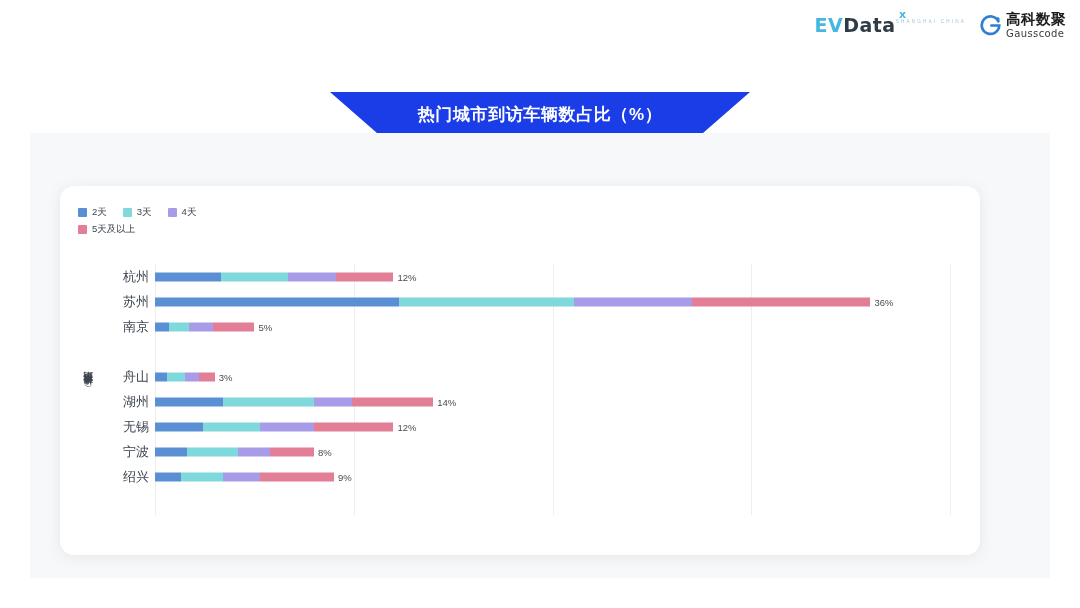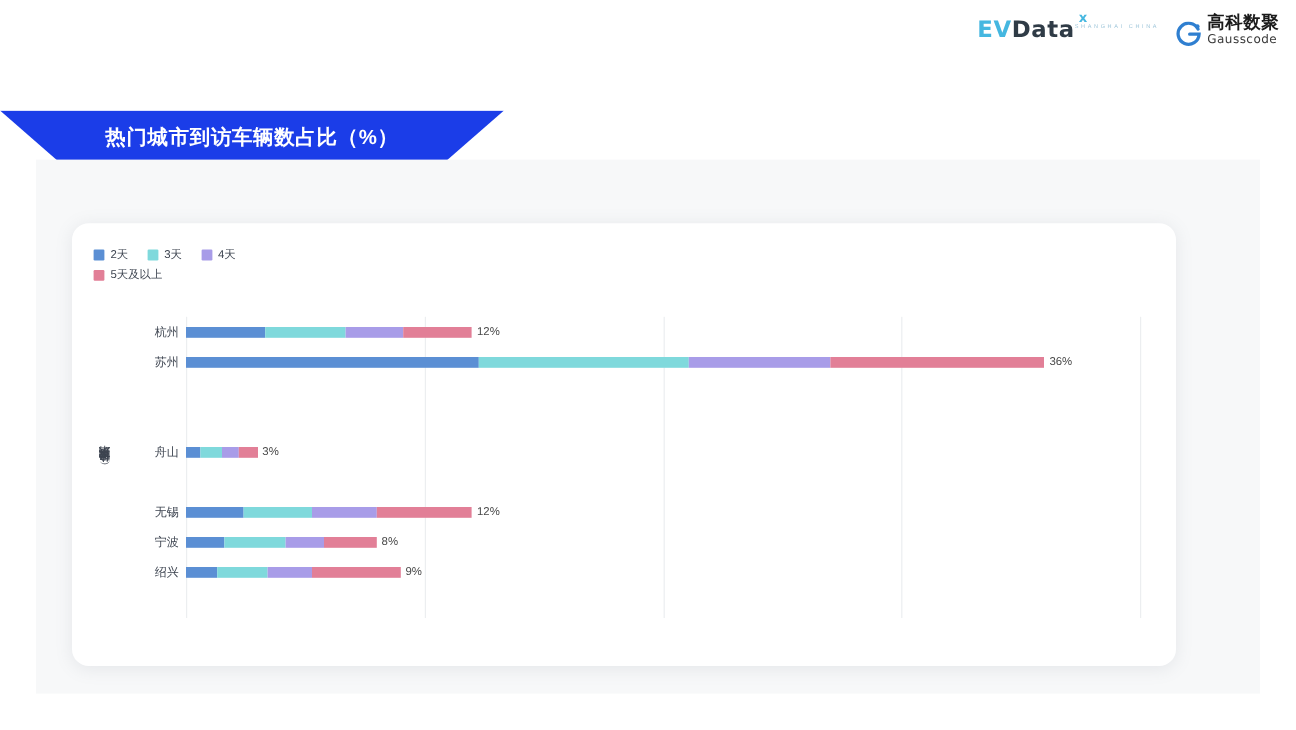--- a/index.html
+++ b/index.html
@@ -9,28 +9,28 @@
     overflow:hidden;position:relative;
   }
 
   
   .logo-bar{position:absolute;top:12px;right:14px;display:flex;align-items:center;gap:14px;}
   .evdata{display:flex;align-items:flex-start;}
   .evdata-word{font-size:19px;font-weight:700;letter-spacing:.5px;color:#2f3b46;line-height:1;position:relative;font-family:"DejaVu Sans",sans-serif;}
   .evdata-word .ev{color:#45b7e0;}
   .evdata-word .sup{position:absolute;top:-7px;right:-11px;font-size:11px;color:#45b7e0;font-weight:600;}
   .evdata-sub{font-size:4.6px;letter-spacing:2.2px;color:#9fc6da;margin-top:3px;transform:scale(1,1);}
-  .gauss{display:flex;align-items:flex-end;gap:5px;}
+  .gauss{display:flex;align-items:center;gap:5px;}
   .gauss-mark{width:21px;height:21px;flex:0 0 21px;}
   .gauss-text{display:flex;flex-direction:column;line-height:1;}
   .gauss-cn{font-size:14.5px;font-weight:700;color:#1b1b1b;letter-spacing:.5px;}
   .gauss-en{font-size:10px;color:#3a3a3a;letter-spacing:.4px;margin-top:2px;font-family:"DejaVu Sans",sans-serif;}
 
   
-  .banner-wrap{position:absolute;left:0;right:0;top:92px;display:flex;justify-content:flex-start;}
+  .banner-wrap{position:absolute;left:0;right:0;top:92px;display:flex;justify-content:center;}
   .banner{
     position:relative;width:420px;height:44px;background:#1b3de8;
     display:flex;align-items:center;justify-content:center;
     clip-path:polygon(0 0,100% 0,88% 100%,12% 100%);
   }
   .banner-title{color:#ffffff;font-size:17px;font-weight:700;letter-spacing:.6px;}
 
   
   .panel{position:absolute;left:30px;top:133px;width:1020px;height:445px;background:#f7f8f9;}
 
@@ -48,21 +48,21 @@
   .chart{position:absolute;left:22px;top:78px;right:20px;bottom:40px;}
   .yaxis-title{
     position:absolute;left:0px;top:50%;transform:translateY(-50%) rotate(180deg);
     writing-mode:vertical-rl;font-size:9.5px;color:#3d4450;letter-spacing:.5px;white-space:nowrap;
   }
   .plot{position:absolute;left:73px;right:10px;top:0;bottom:0;}
   .gridline{position:absolute;top:0;bottom:0;width:1px;background:#eceef0;}
   .axis-left{position:absolute;left:0;top:0;bottom:0;width:1px;background:#eceef0;}
   .rows{position:absolute;left:0;right:0;top:0;bottom:0;}
   .row{position:absolute;left:0;right:0;height:22px;}
-  .ylabel{position:absolute;right:calc(100% + 6px);top:50%;transform:translateY(-50%);font-size:10px;color:#3d4450;white-space:nowrap;text-align:right;}
+  .ylabel{position:absolute;right:calc(100% + 6px);top:50%;transform:translateY(-50%);font-size:13px;color:#3d4450;white-space:nowrap;text-align:right;}
   .bar{position:absolute;left:0;top:50%;transform:translateY(-50%);height:9px;display:flex;}
   .seg{height:100%;}
   .val{position:absolute;top:50%;transform:translateY(-50%);font-size:9.5px;color:#4a4a4a;white-space:nowrap;margin-left:4px;}
 </style>
 </head>
 <body>
 
 <div class="logo-bar">
   <div class="evdata">
     <div class="evdata-word">
@@ -136,30 +136,50 @@
           <div class="row" style="top: 10%; height: 10%;">
             <span class="ylabel">苏州</span>
             <div class="bar" style="width: 90%;">
               <div class="seg" style="background: rgb(91, 143, 212); width: 34.1667%;"></div>
               <div class="seg" style="background: rgb(127, 217, 220); width: 24.4444%;"></div>
               <div class="seg" style="background: rgb(168, 156, 232); width: 16.3889%;"></div>
               <div class="seg" style="background: rgb(226, 127, 151); width: 25%;"></div>
             </div>
             <span class="val" style="left: 90%;">36%</span>
           </div>
+          <div class="row" style="top: 20%; height: 10%;">
+            <span class="ylabel">南京</span>
+            <div class="bar" style="width: 12.5%;">
+              <div class="seg" style="background: rgb(91, 143, 212); width: 14%;"></div>
+              <div class="seg" style="background: rgb(127, 217, 220); width: 20%;"></div>
+              <div class="seg" style="background: rgb(168, 156, 232); width: 24%;"></div>
+              <div class="seg" style="background: rgb(226, 127, 151); width: 42%;"></div>
+            </div>
+            <span class="val" style="left: 12.5%;">5%</span>
+          </div>
           <div class="row" style="top: 40%; height: 10%;">
             <span class="ylabel">舟山</span>
             <div class="bar" style="width: 7.5%;">
               <div class="seg" style="background: rgb(91, 143, 212); width: 20%;"></div>
               <div class="seg" style="background: rgb(127, 217, 220); width: 30%;"></div>
               <div class="seg" style="background: rgb(168, 156, 232); width: 23.3333%;"></div>
               <div class="seg" style="background: rgb(226, 127, 151); width: 26.6667%;"></div>
             </div>
             <span class="val" style="left: 7.5%;">3%</span>
           </div>
+          <div class="row" style="top: 50%; height: 10%;">
+            <span class="ylabel">湖州</span>
+            <div class="bar" style="width: 35%;">
+              <div class="seg" style="background: rgb(91, 143, 212); width: 24.2857%;"></div>
+              <div class="seg" style="background: rgb(127, 217, 220); width: 32.8571%;"></div>
+              <div class="seg" style="background: rgb(168, 156, 232); width: 13.5714%;"></div>
+              <div class="seg" style="background: rgb(226, 127, 151); width: 29.2857%;"></div>
+            </div>
+            <span class="val" style="left: 35%;">14%</span>
+          </div>
           <div class="row" style="top: 60%; height: 10%; padding-left: 16px;">
             <span class="ylabel">无锡</span>
             <div class="bar" style="width: 30%;">
               <div class="seg" style="background: rgb(91, 143, 212); width: 20%;"></div>
               <div class="seg" style="background: rgb(127, 217, 220); width: 24.1667%;"></div>
               <div class="seg" style="background: rgb(168, 156, 232); width: 22.5%;"></div>
               <div class="seg" style="background: rgb(226, 127, 151); width: 33.3333%;"></div>
             </div>
             <span class="val" style="left: 30%;">12%</span>
           </div>

